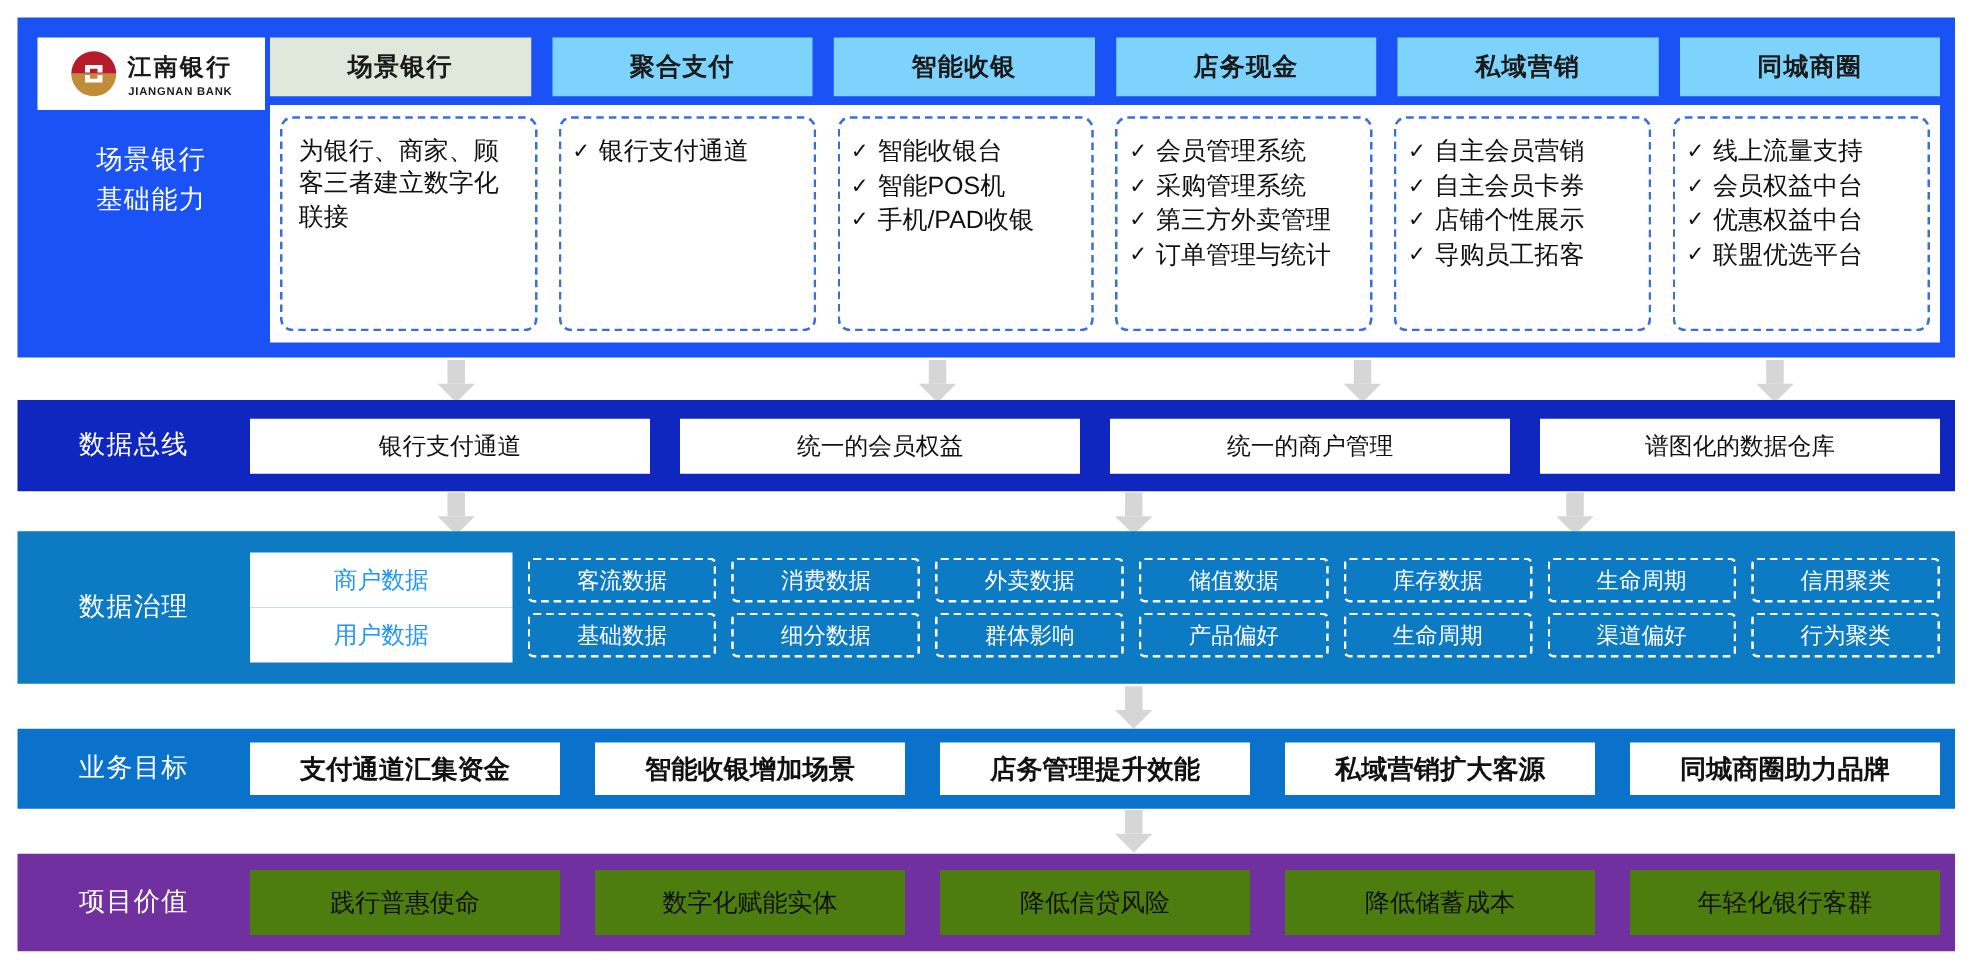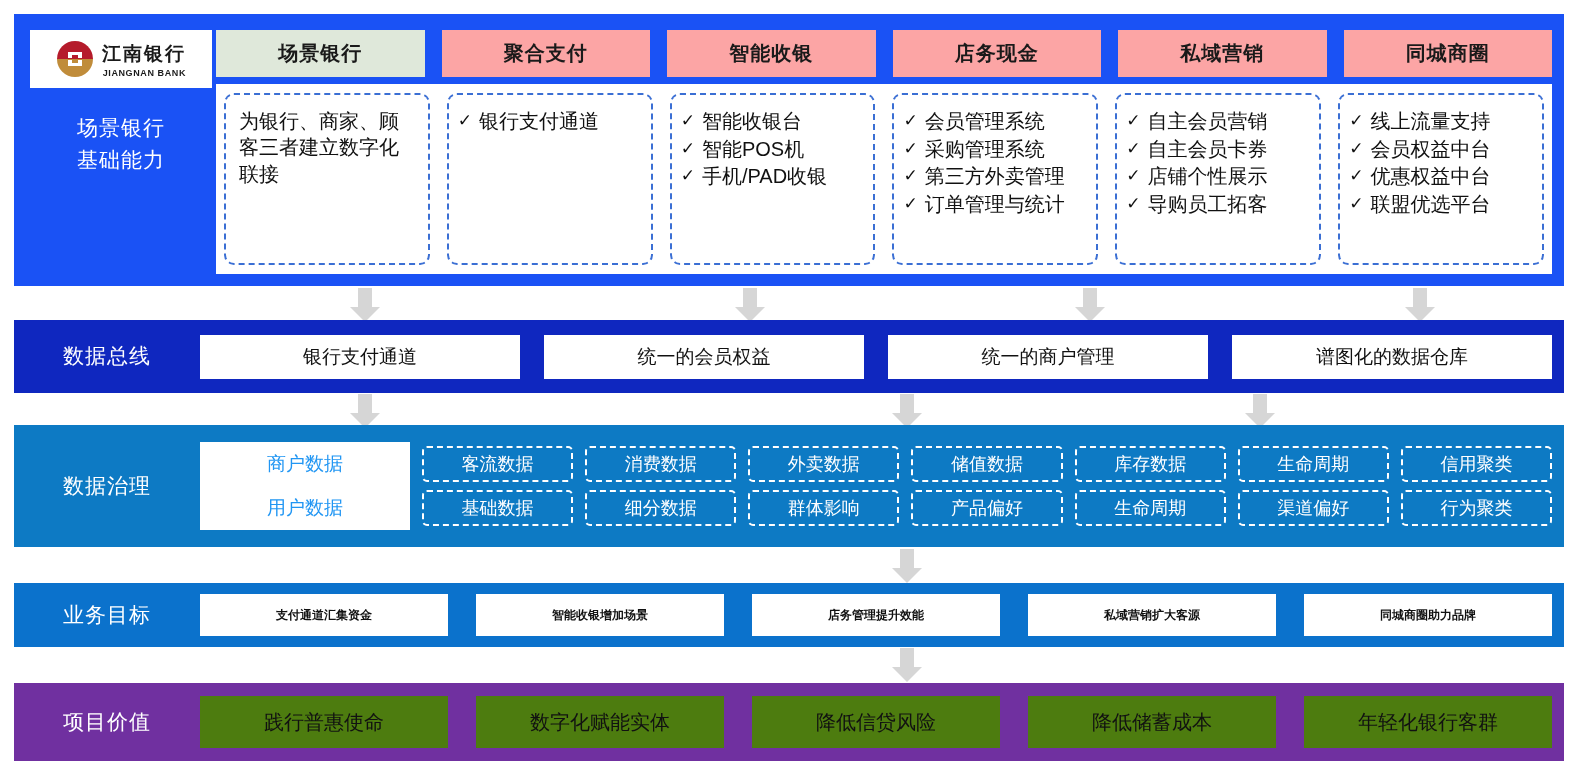--- a/index.html
+++ b/index.html
@@ -42,21 +42,21 @@
   #scenario-side-label {
     position: absolute; left: 16px; top: 98px; width: 182px;
     color: #ffffff; font-size: 21px; text-align: center; line-height: 1.5;
     letter-spacing: 1px;
   }
   #tabs-row {
     position: absolute; left: 202px; top: 16px; right: 12px; height: 47px;
     display: flex; gap: 17px;
   }
   .tab {
-    flex: 1 1 0; background: #fca5a5;
+    flex: 1 1 0; background: #7dd3fc;
     display: flex; align-items: center; justify-content: center;
     font-size: 20px; font-weight: 700; color: #1a1a1a; letter-spacing: 1px;
   }
   .tab.active { background: #dfe8da; }
 
   #cards-row {
     position: absolute; left: 202px; top: 70px; right: 12px; bottom: 12px;
     background: #ffffff; display: flex; gap: 17px; padding: 9px 8px;
   }
   .cap-card {
@@ -121,21 +121,21 @@
   
   #sec-goal {
     left: 14px; top: 583px; width: 1550px; height: 64px;
     background: #0b72cc;
   }
   #goal-label { width: 186px; }
   #goal-items { display: flex; gap: 28px; flex: 1 1 auto; padding-right: 12px; }
   .goal-box {
     flex: 1 1 0; height: 42px; background: #ffffff;
     display: flex; align-items: center; justify-content: center;
-    font-size: 12px; font-weight: 700; color: #111;
+    font-size: 21px; font-weight: 700; color: #111;
   }
 
   
   #sec-value {
     left: 14px; top: 683px; width: 1550px; height: 78px;
     background: #7030a0;
   }
   #value-label { width: 186px; }
   #value-items { display: flex; gap: 28px; flex: 1 1 auto; padding-right: 12px; }
   .value-box {

